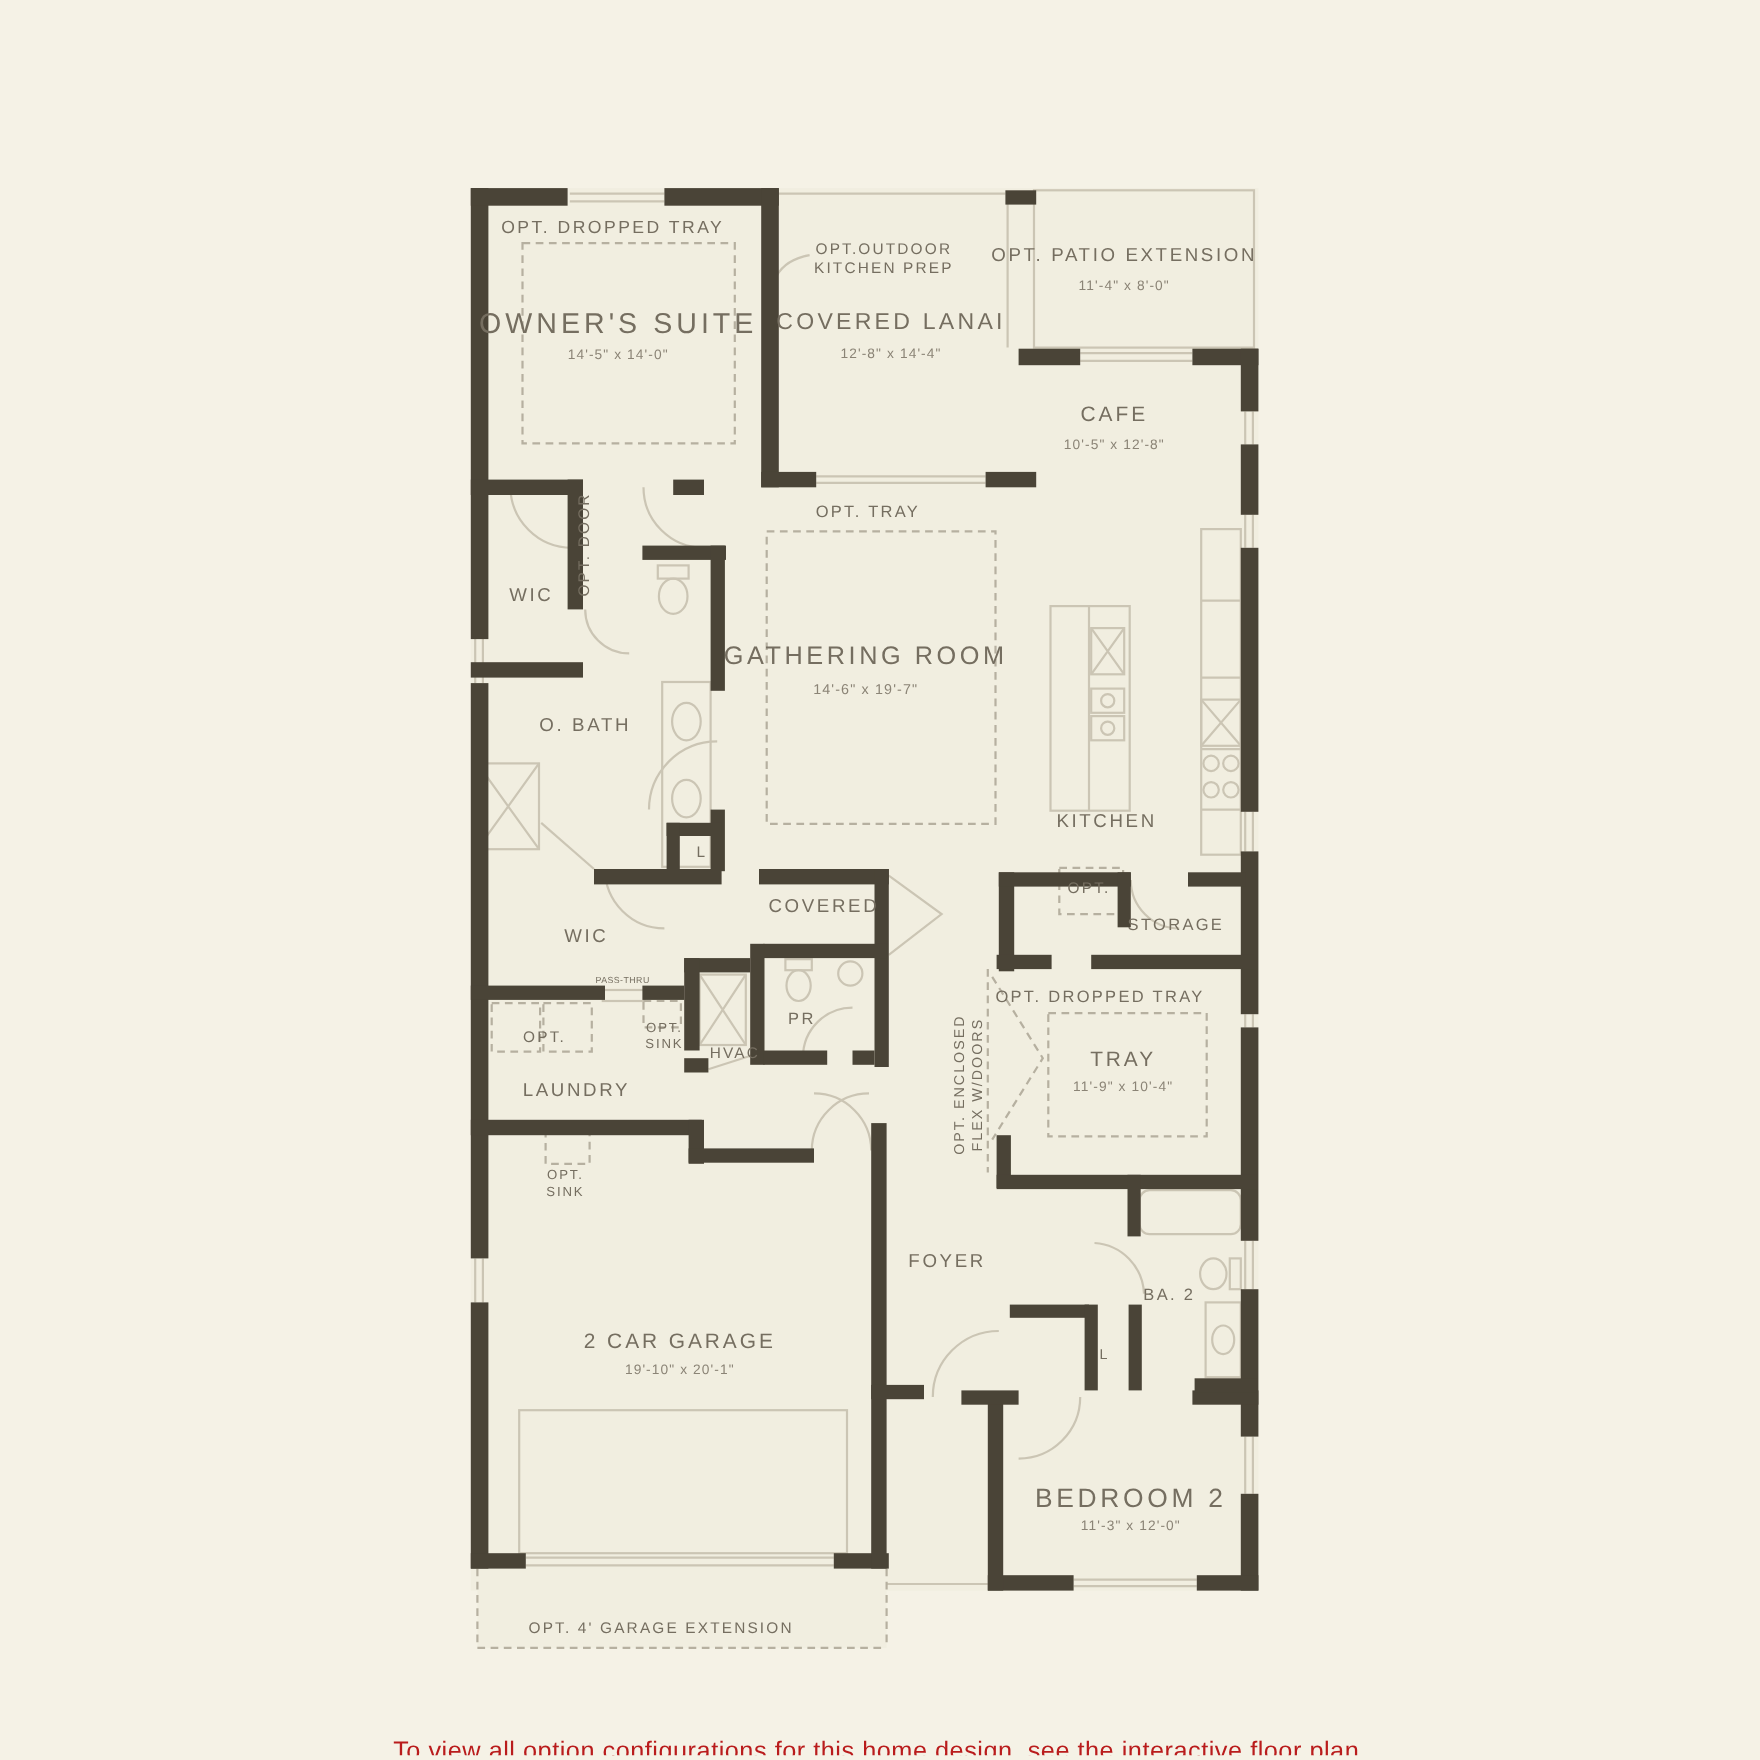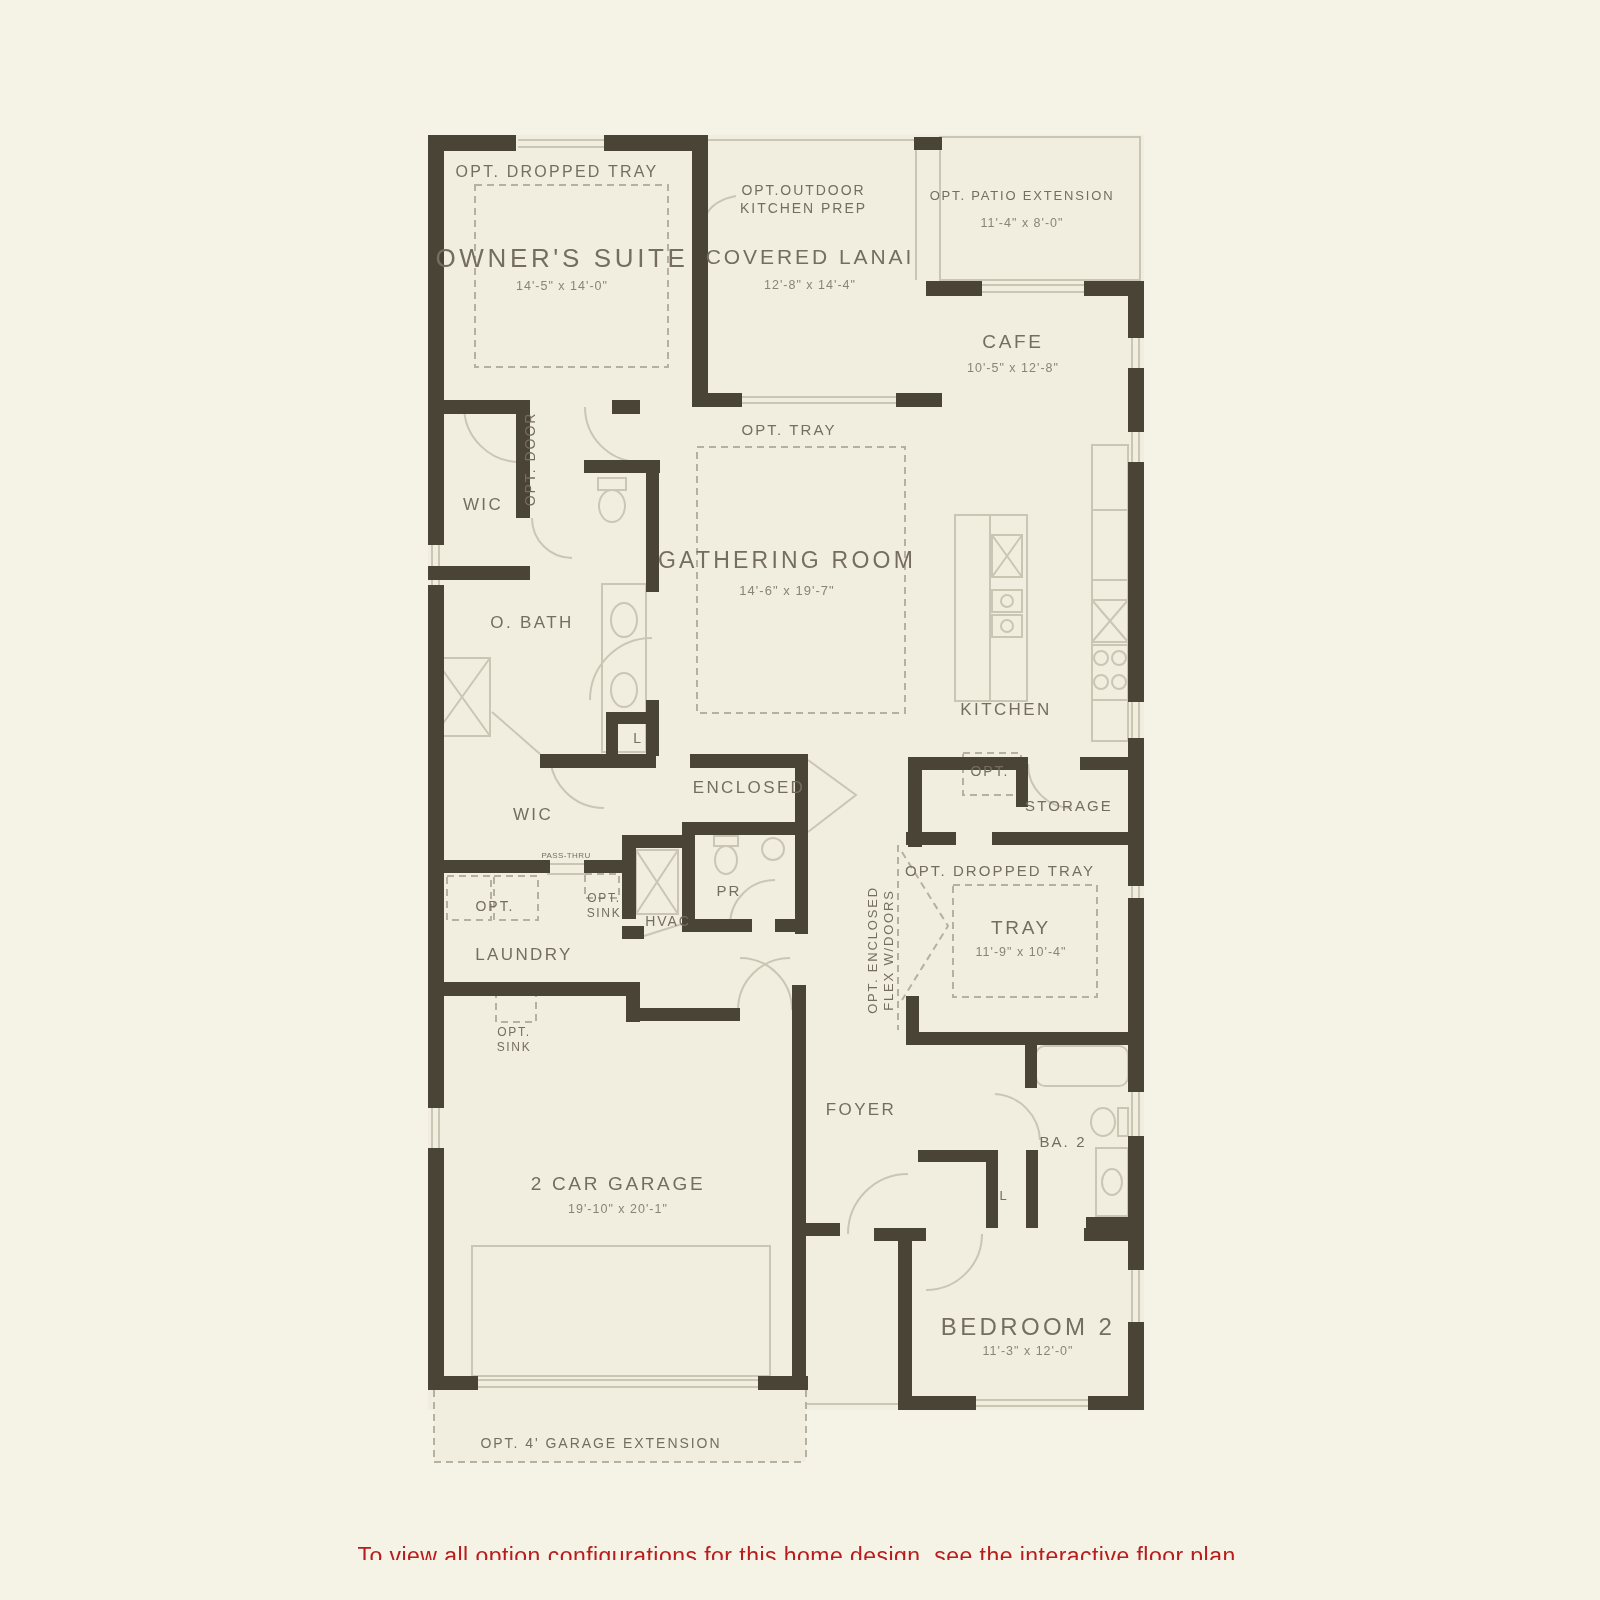--- a/index.html
+++ b/index.html
@@ -1,17 +1,17 @@
 <!DOCTYPE html>
 <html><head>
 <meta charset="utf-8">
 <style>
   html,body{margin:0;padding:0;background:#f5f2e6;}
   .stage{position:relative;width:1600px;height:1560px;background:#f5f2e6;overflow:hidden;
-         font-family:"Liberation Sans",sans-serif;}
+         font-family:"Liberation Sans",sans-serif;margin-top:36px;}
   svg{position:absolute;left:0;top:0;}
   .lbl{position:absolute;transform:translate(-50%,-50%);color:#756e60;
        letter-spacing:.14em;white-space:nowrap;text-align:center;line-height:1.25;}
   .dims{color:#8b8476;letter-spacing:.08em;}
   .rot{transform:translate(-50%,-50%) rotate(-90deg);}
   .left{transform:translate(0,-50%);text-align:center;}
   .caption{position:absolute;transform:translate(-50%,-50%);color:#b91c1c;
            font-size:23px;letter-spacing:.02em;white-space:nowrap;}
 </style>
 </head>
@@ -204,36 +204,36 @@
 <div class="lbl dims" style="left:562px;top:287px;font-size:12.5px">14'-5" x 14'-0"</div>
 
 <div class="lbl left" style="left:740px;top:199px;font-size:14px">
   <span style="display:block">OPT.OUTDOOR</span>
   <span style="display:block">KITCHEN PREP</span>
 </div>
 
 <div class="lbl" style="left:810px;top:257px;font-size:21px">COVERED LANAI</div>
 <div class="lbl dims" style="left:810px;top:286px;font-size:12.5px">12'-8" x 14'-4"</div>
 
-<div class="lbl" style="left:1022px;top:196px;font-size:13px">OPT. PATIO EXTENSION</div>
+<div class="lbl" style="left:1022px;top:196px;font-size:17px">OPT. PATIO EXTENSION</div>
 <div class="lbl dims" style="left:1022px;top:224px;font-size:12.5px">11'-4" x 8'-0"</div>
 
 <div class="lbl" style="left:1013px;top:342px;font-size:19px">CAFE</div>
 <div class="lbl dims" style="left:1013px;top:369px;font-size:12.5px">10'-5" x 12'-8"</div>
 
 <div class="lbl" style="left:789px;top:430px;font-size:15px">OPT. TRAY</div>
 <div class="lbl" style="left:787px;top:560px;font-size:23px">GATHERING ROOM</div>
 <div class="lbl dims" style="left:787px;top:591px;font-size:13px">14'-6" x 19'-7"</div>
 
 <div class="lbl" style="left:483px;top:505px;font-size:17px">WIC</div>
 <div class="lbl rot" style="left:531px;top:459px;font-size:14px">OPT. DOOR</div>
 <div class="lbl" style="left:532px;top:623px;font-size:17px">O. BATH</div>
 <div class="lbl" style="left:1006px;top:710px;font-size:17px">KITCHEN</div>
 <div class="lbl" style="left:638px;top:739px;font-size:14px">L</div>
-<div class="lbl" style="left:749px;top:788px;font-size:17px">ENCLOSED</div>
+<div class="lbl" style="left:749px;top:788px;font-size:17px">COVERED</div>
 <div class="lbl" style="left:990px;top:772px;font-size:14px">OPT.</div>
 <div class="lbl" style="left:1069px;top:806px;font-size:15px">STORAGE</div>
 <div class="lbl" style="left:533px;top:815px;font-size:17px">WIC</div>
 <div class="lbl" style="left:566px;top:856px;font-size:8px;letter-spacing:.05em">PASS-THRU</div>
 <div class="lbl" style="left:495px;top:907px;font-size:14px">OPT.</div>
 
 <div class="lbl" style="left:604px;top:906px;font-size:12px">
   <span style="display:block">OPT.</span>
   <span style="display:block">SINK</span>
 </div>

